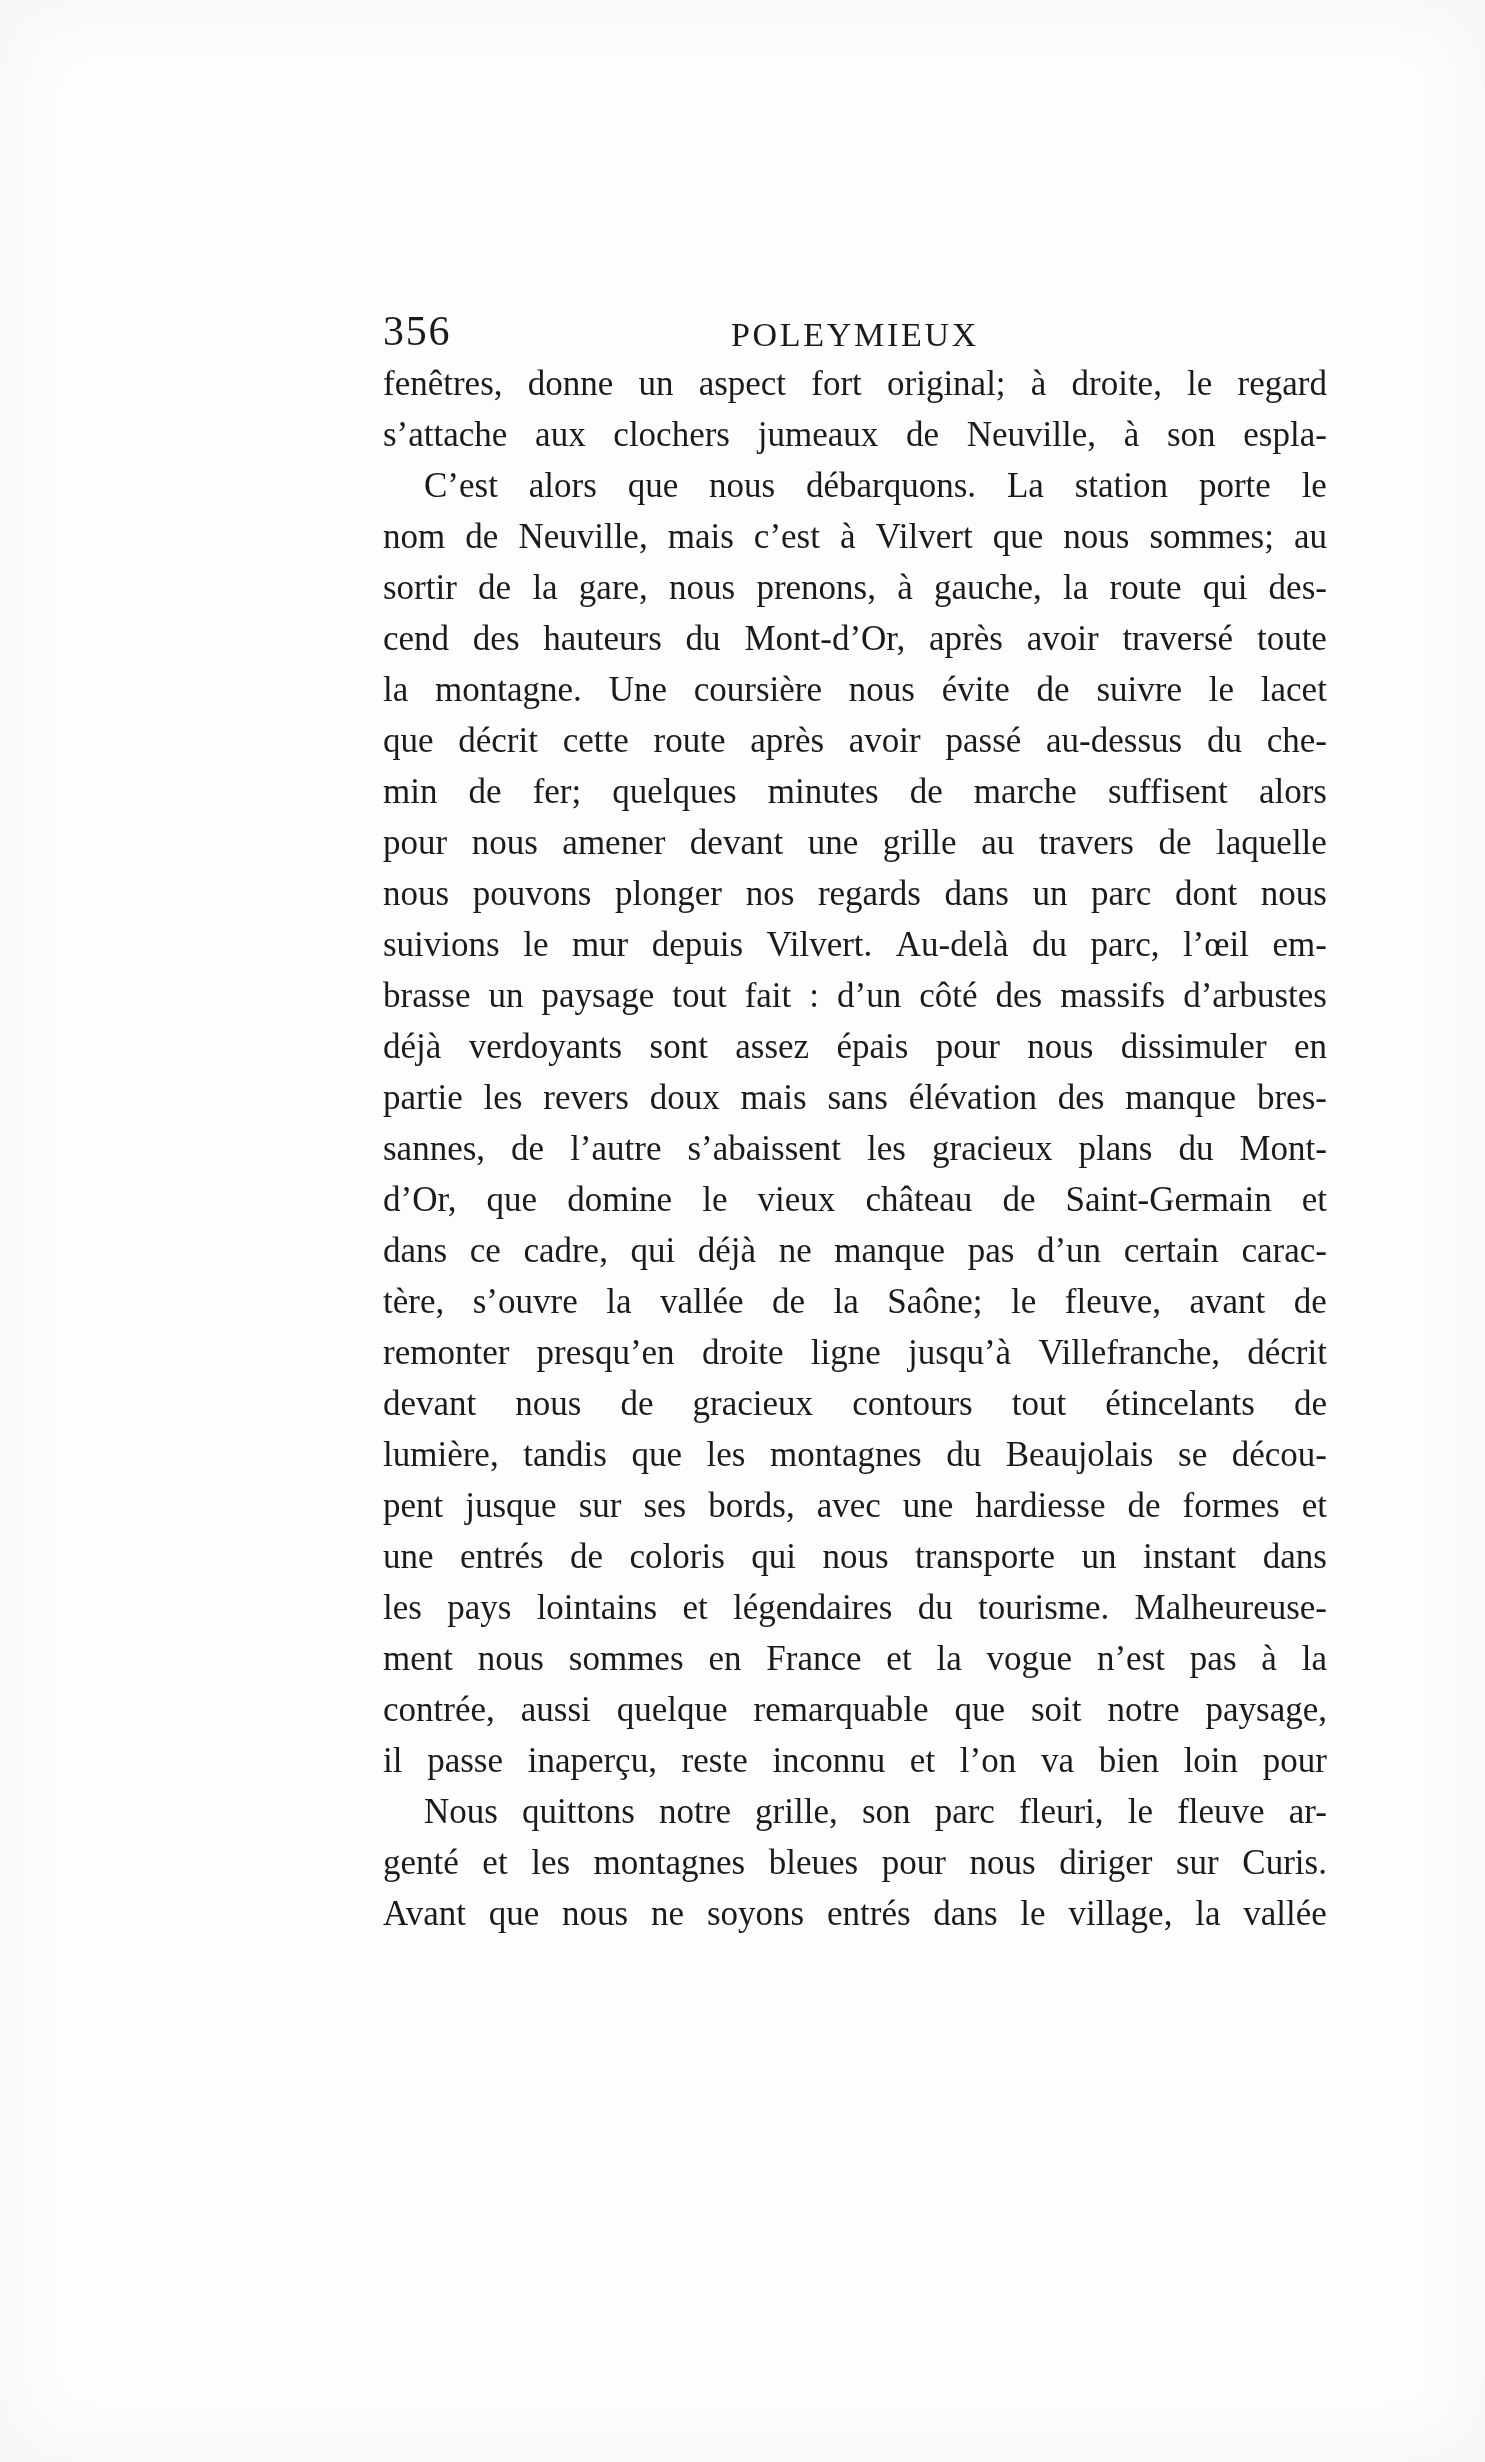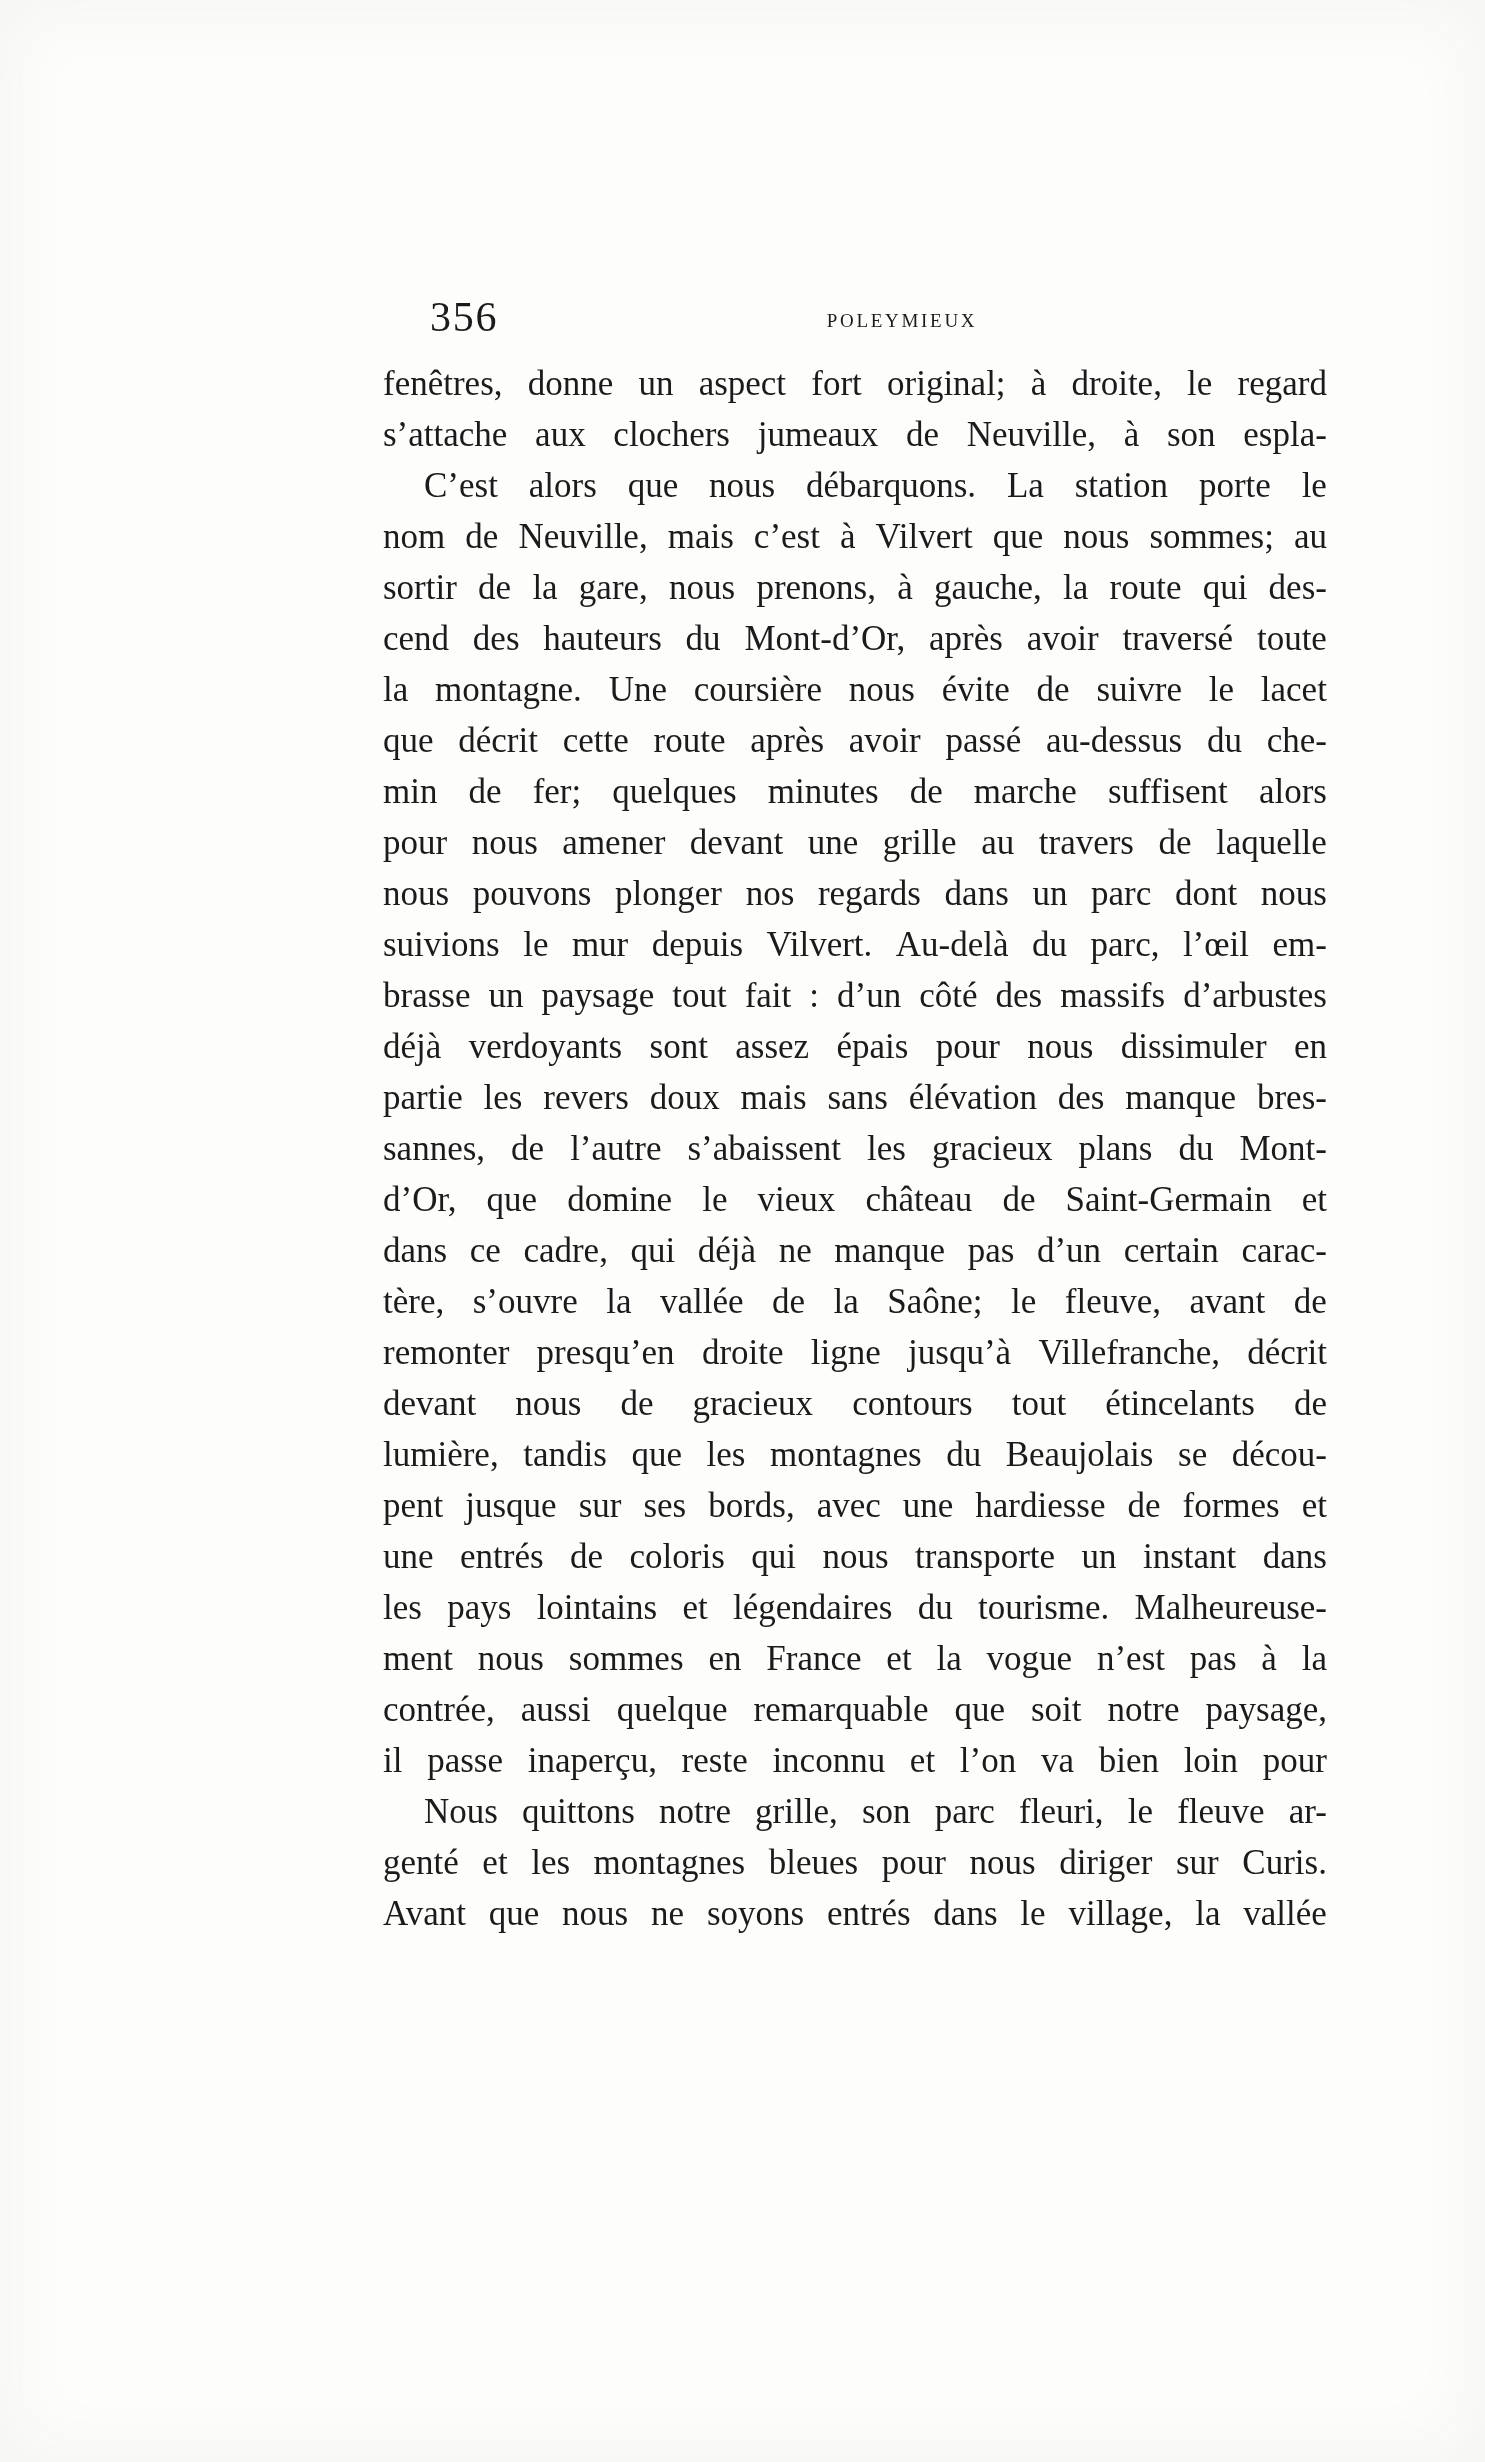--- a/index.html
+++ b/index.html
@@ -13,39 +13,38 @@
     height: 2462px;
     background: #fdfdfc;
     box-shadow: inset 0 0 80px rgba(60,60,55,0.05);
     overflow: hidden;
     font-family: "Liberation Serif", "DejaVu Serif", serif;
     color: #1b1b1b;
   }
   .page-header {
     position: absolute;
     left: 383px;
-    top: 294px;
+    top: 308px;
     width: 944px;
     height: 51px;
-    margin-left: 47px;
   }
   .page-number {
     position: absolute;
     left: 0;
     top: 0;
     font-size: 42px;
     line-height: 46px;
     letter-spacing: 1.8px;
   }
   .running-title {
     position: absolute;
     left: 50%;
     top: 12.4px;
     transform: translateX(-50%);
-    font-size: 19px;
+    font-size: 34px;
     line-height: 30px;
     letter-spacing: 2.7px;
     white-space: nowrap;
   }
   .text-block {
     position: absolute;
     left: 383px;
     top: 358px;
     width: 944px;
   }

